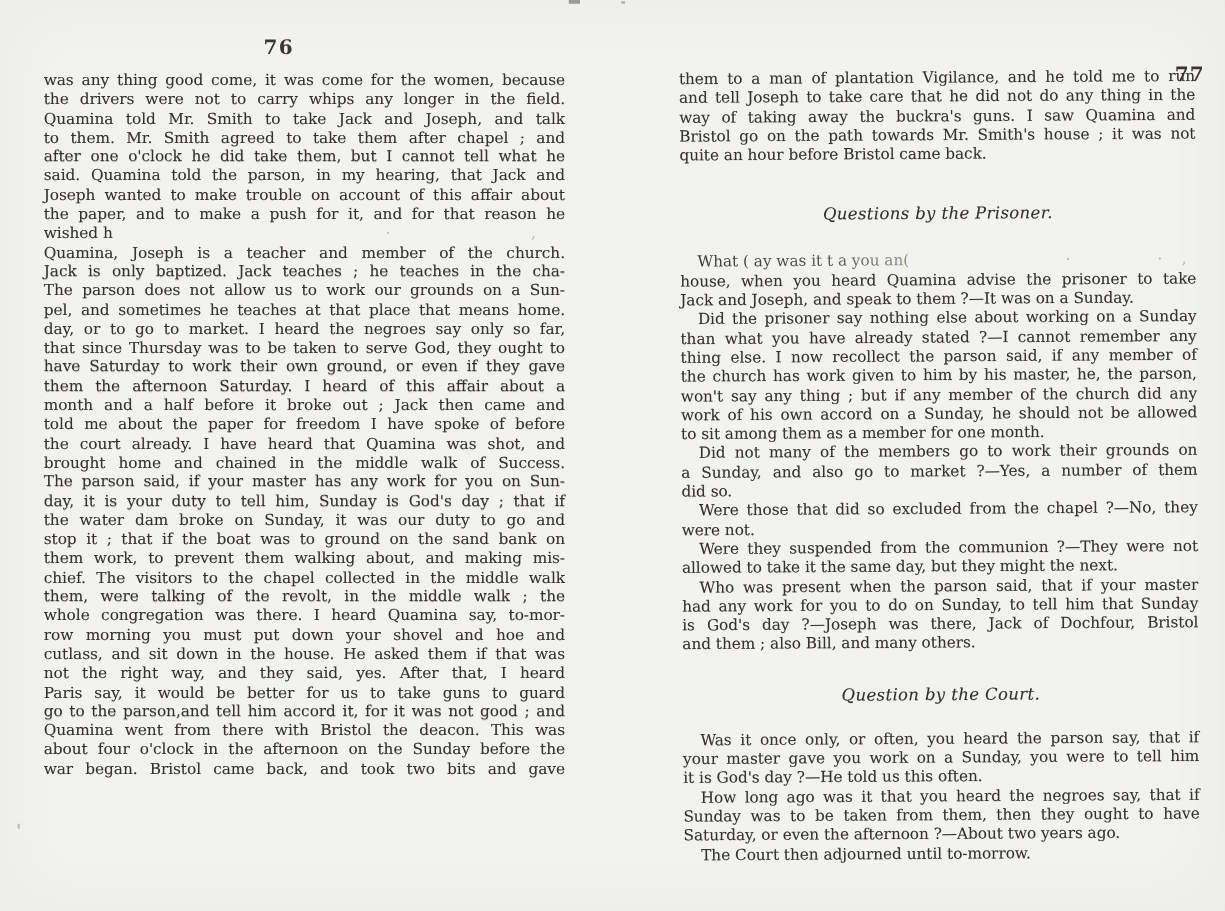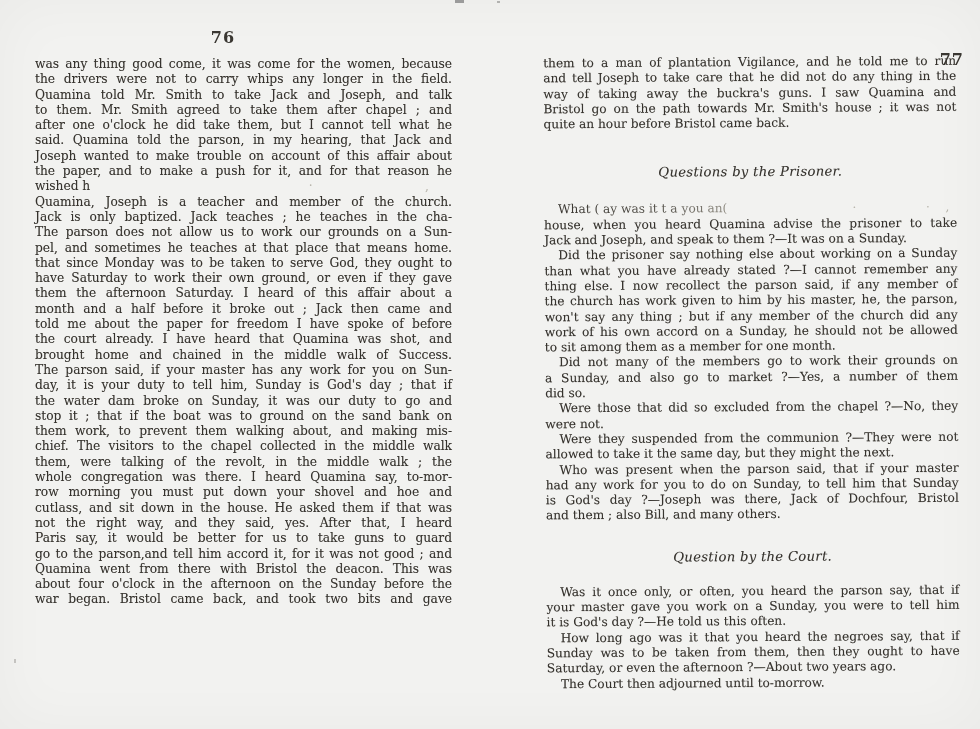--- a/index.html
+++ b/index.html
@@ -83,21 +83,22 @@
       <div class="tline">to them.  Mr. Smith agreed to take them after chapel ; and</div>
       <div class="tline">after one o'clock he did take them, but I cannot tell what he</div>
       <div class="tline">said.  Quamina told the parson, in my hearing, that Jack and</div>
       <div class="tline">Joseph wanted to make trouble on account of this affair about</div>
       <div class="tline">the paper, and to make a push for it, and for that reason he</div>
       <div class="tline last"><span class="tail">·                             ,      </span>wished  h</div>
       <div class="tline">Quamina, Joseph is a teacher and member of the church.</div>
       <div class="tline">Jack is only baptized.  Jack teaches ; he teaches in the cha-</div>
       <div class="tline">The parson does not allow us to work our grounds on a Sun-</div>
       <div class="tline">pel, and sometimes he teaches at that place that means home.</div>
-      <div class="tline">that since Monday was to be taken to serve God, they ought to</div>
+      <div class="tline">day, or to go to market.  I heard the negroes say only so far,</div>
+      <div class="tline">that since Thursday was to be taken to serve God, they ought to</div>
       <div class="tline">have Saturday to work their own ground, or even if they gave</div>
       <div class="tline">them the afternoon Saturday.  I heard of this affair about a</div>
       <div class="tline">month and a half before it broke out ; Jack then came and</div>
       <div class="tline">told me about the paper for freedom I have spoke of before</div>
       <div class="tline">the court already.  I have heard that Quamina was shot, and</div>
       <div class="tline">brought home and chained in the middle walk of Success.</div>
       <div class="tline">The parson said, if your master has any work for you on Sun-</div>
       <div class="tline">day, it is your duty to tell him, Sunday is God's day ; that if</div>
       <div class="tline">the water dam broke on Sunday, it was our duty to go and</div>
       <div class="tline">stop it ; that if the boat was to ground on the sand bank on</div>

